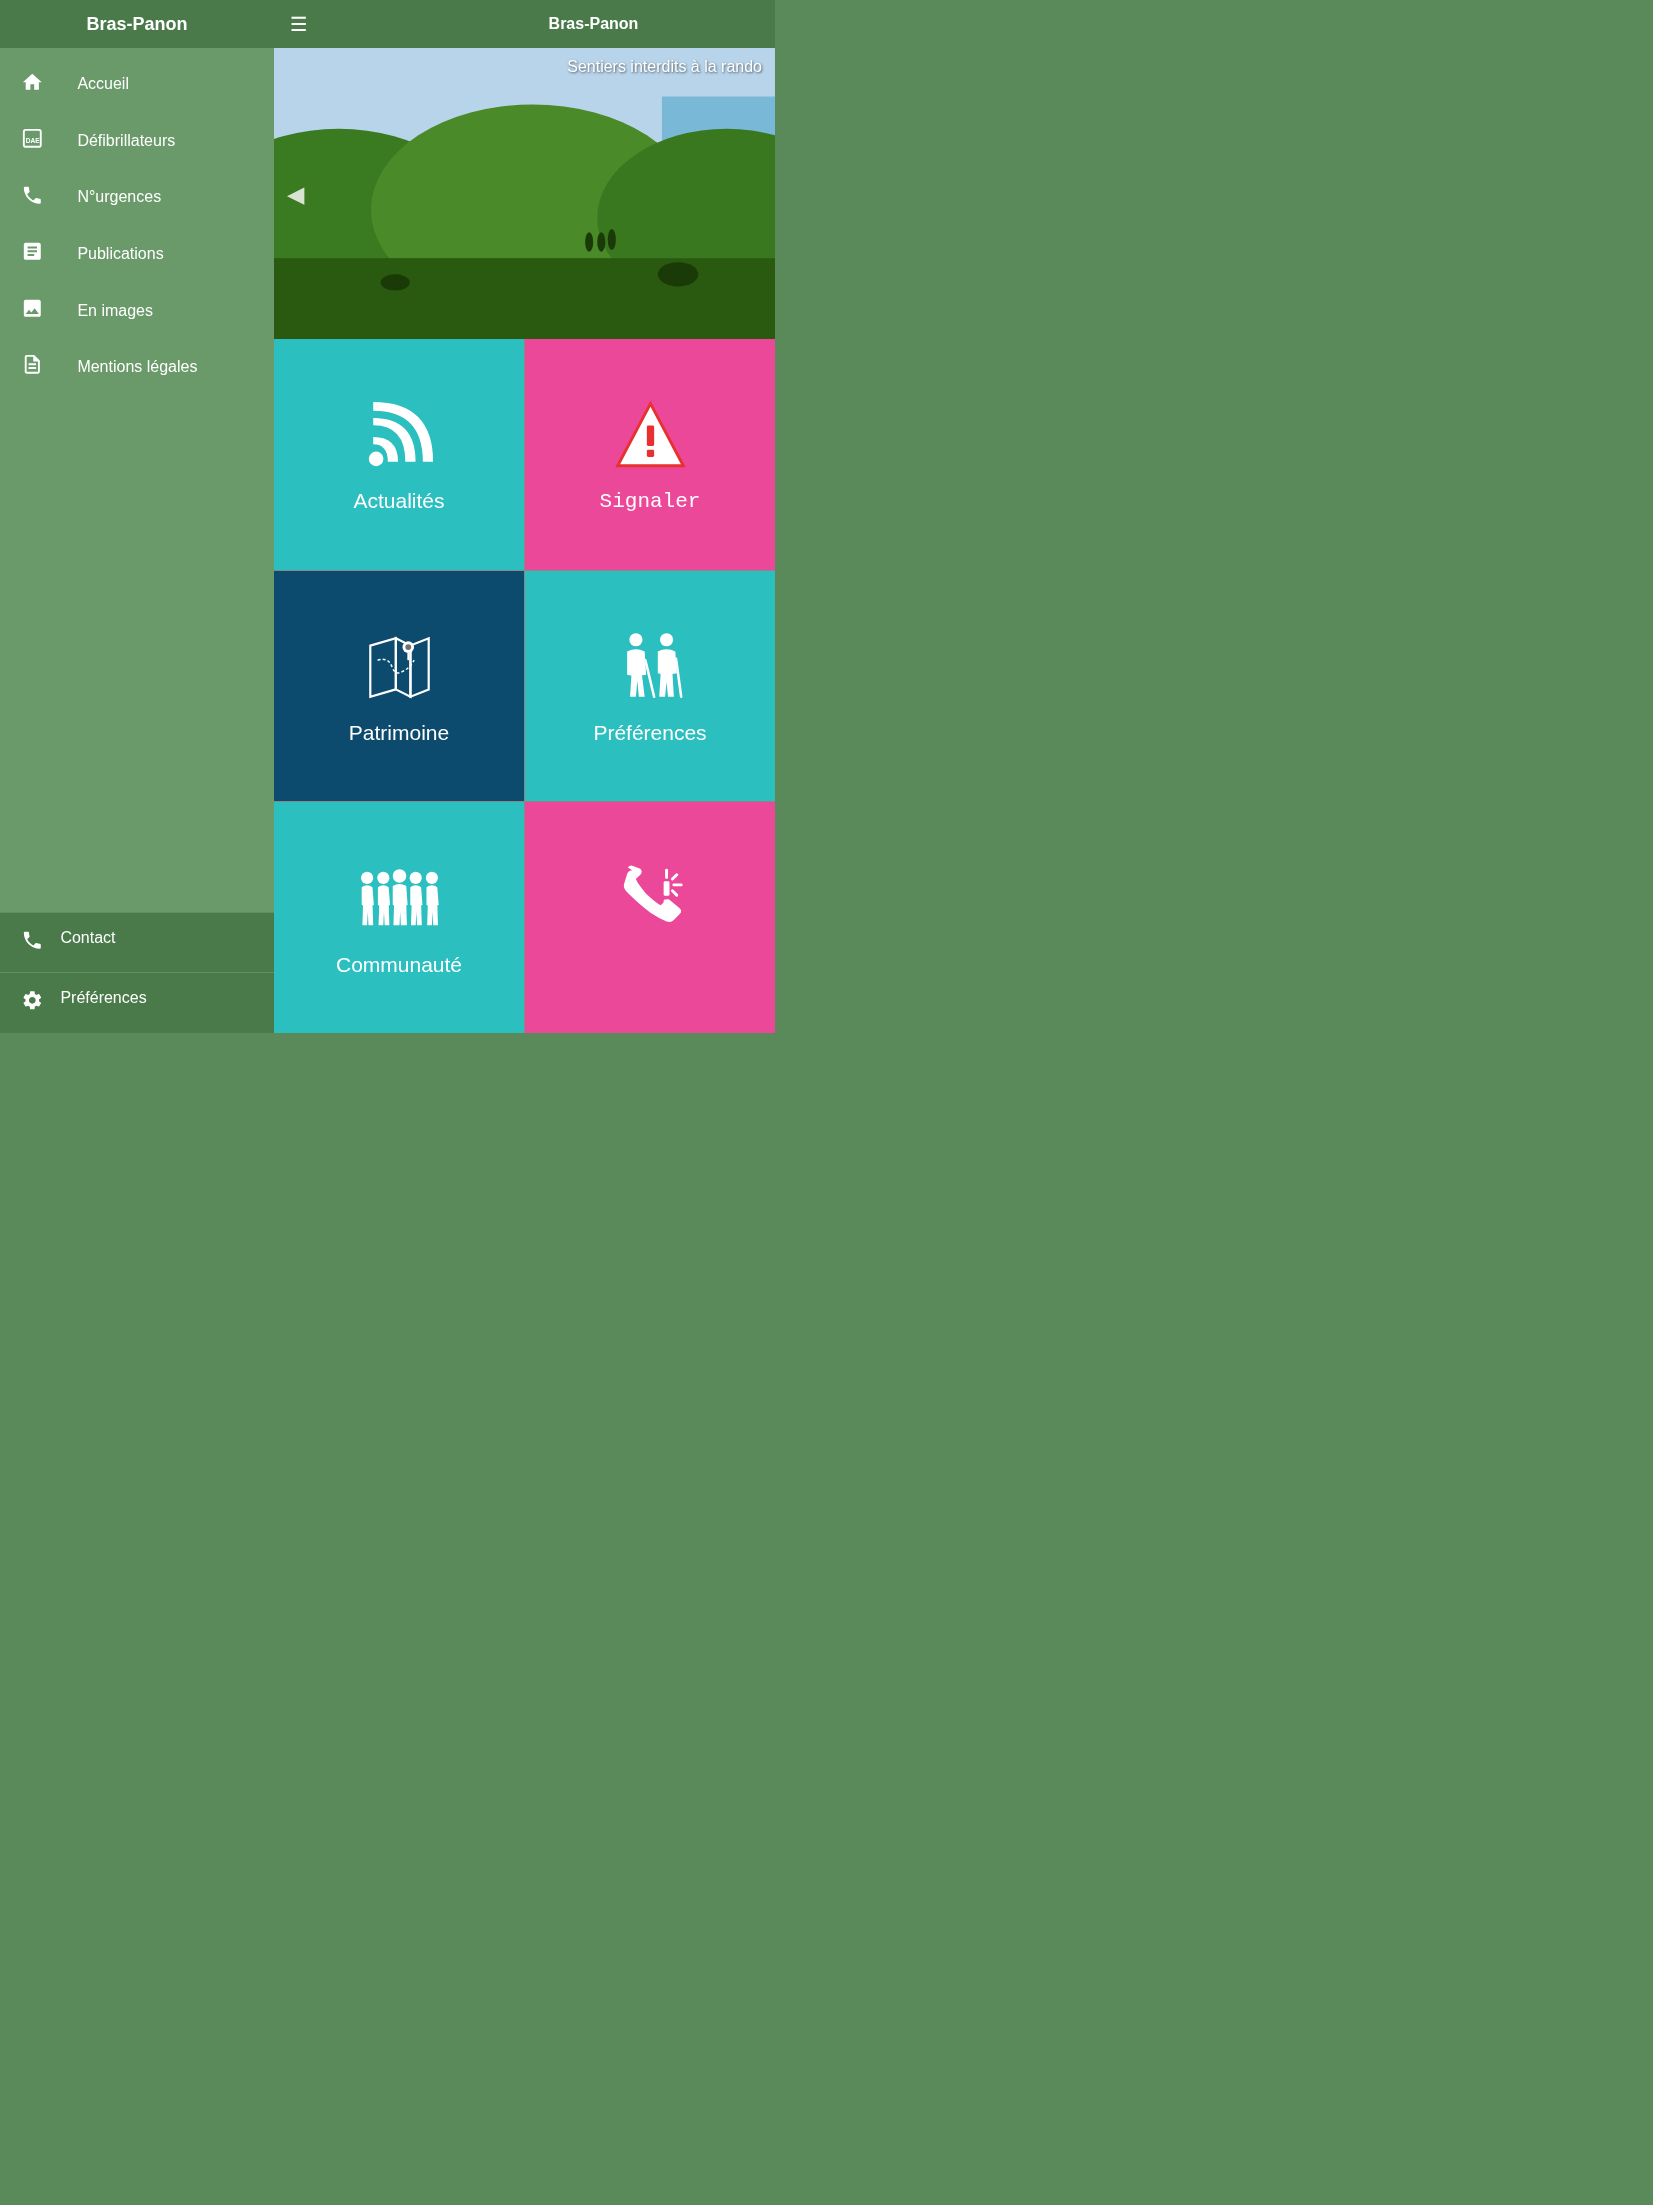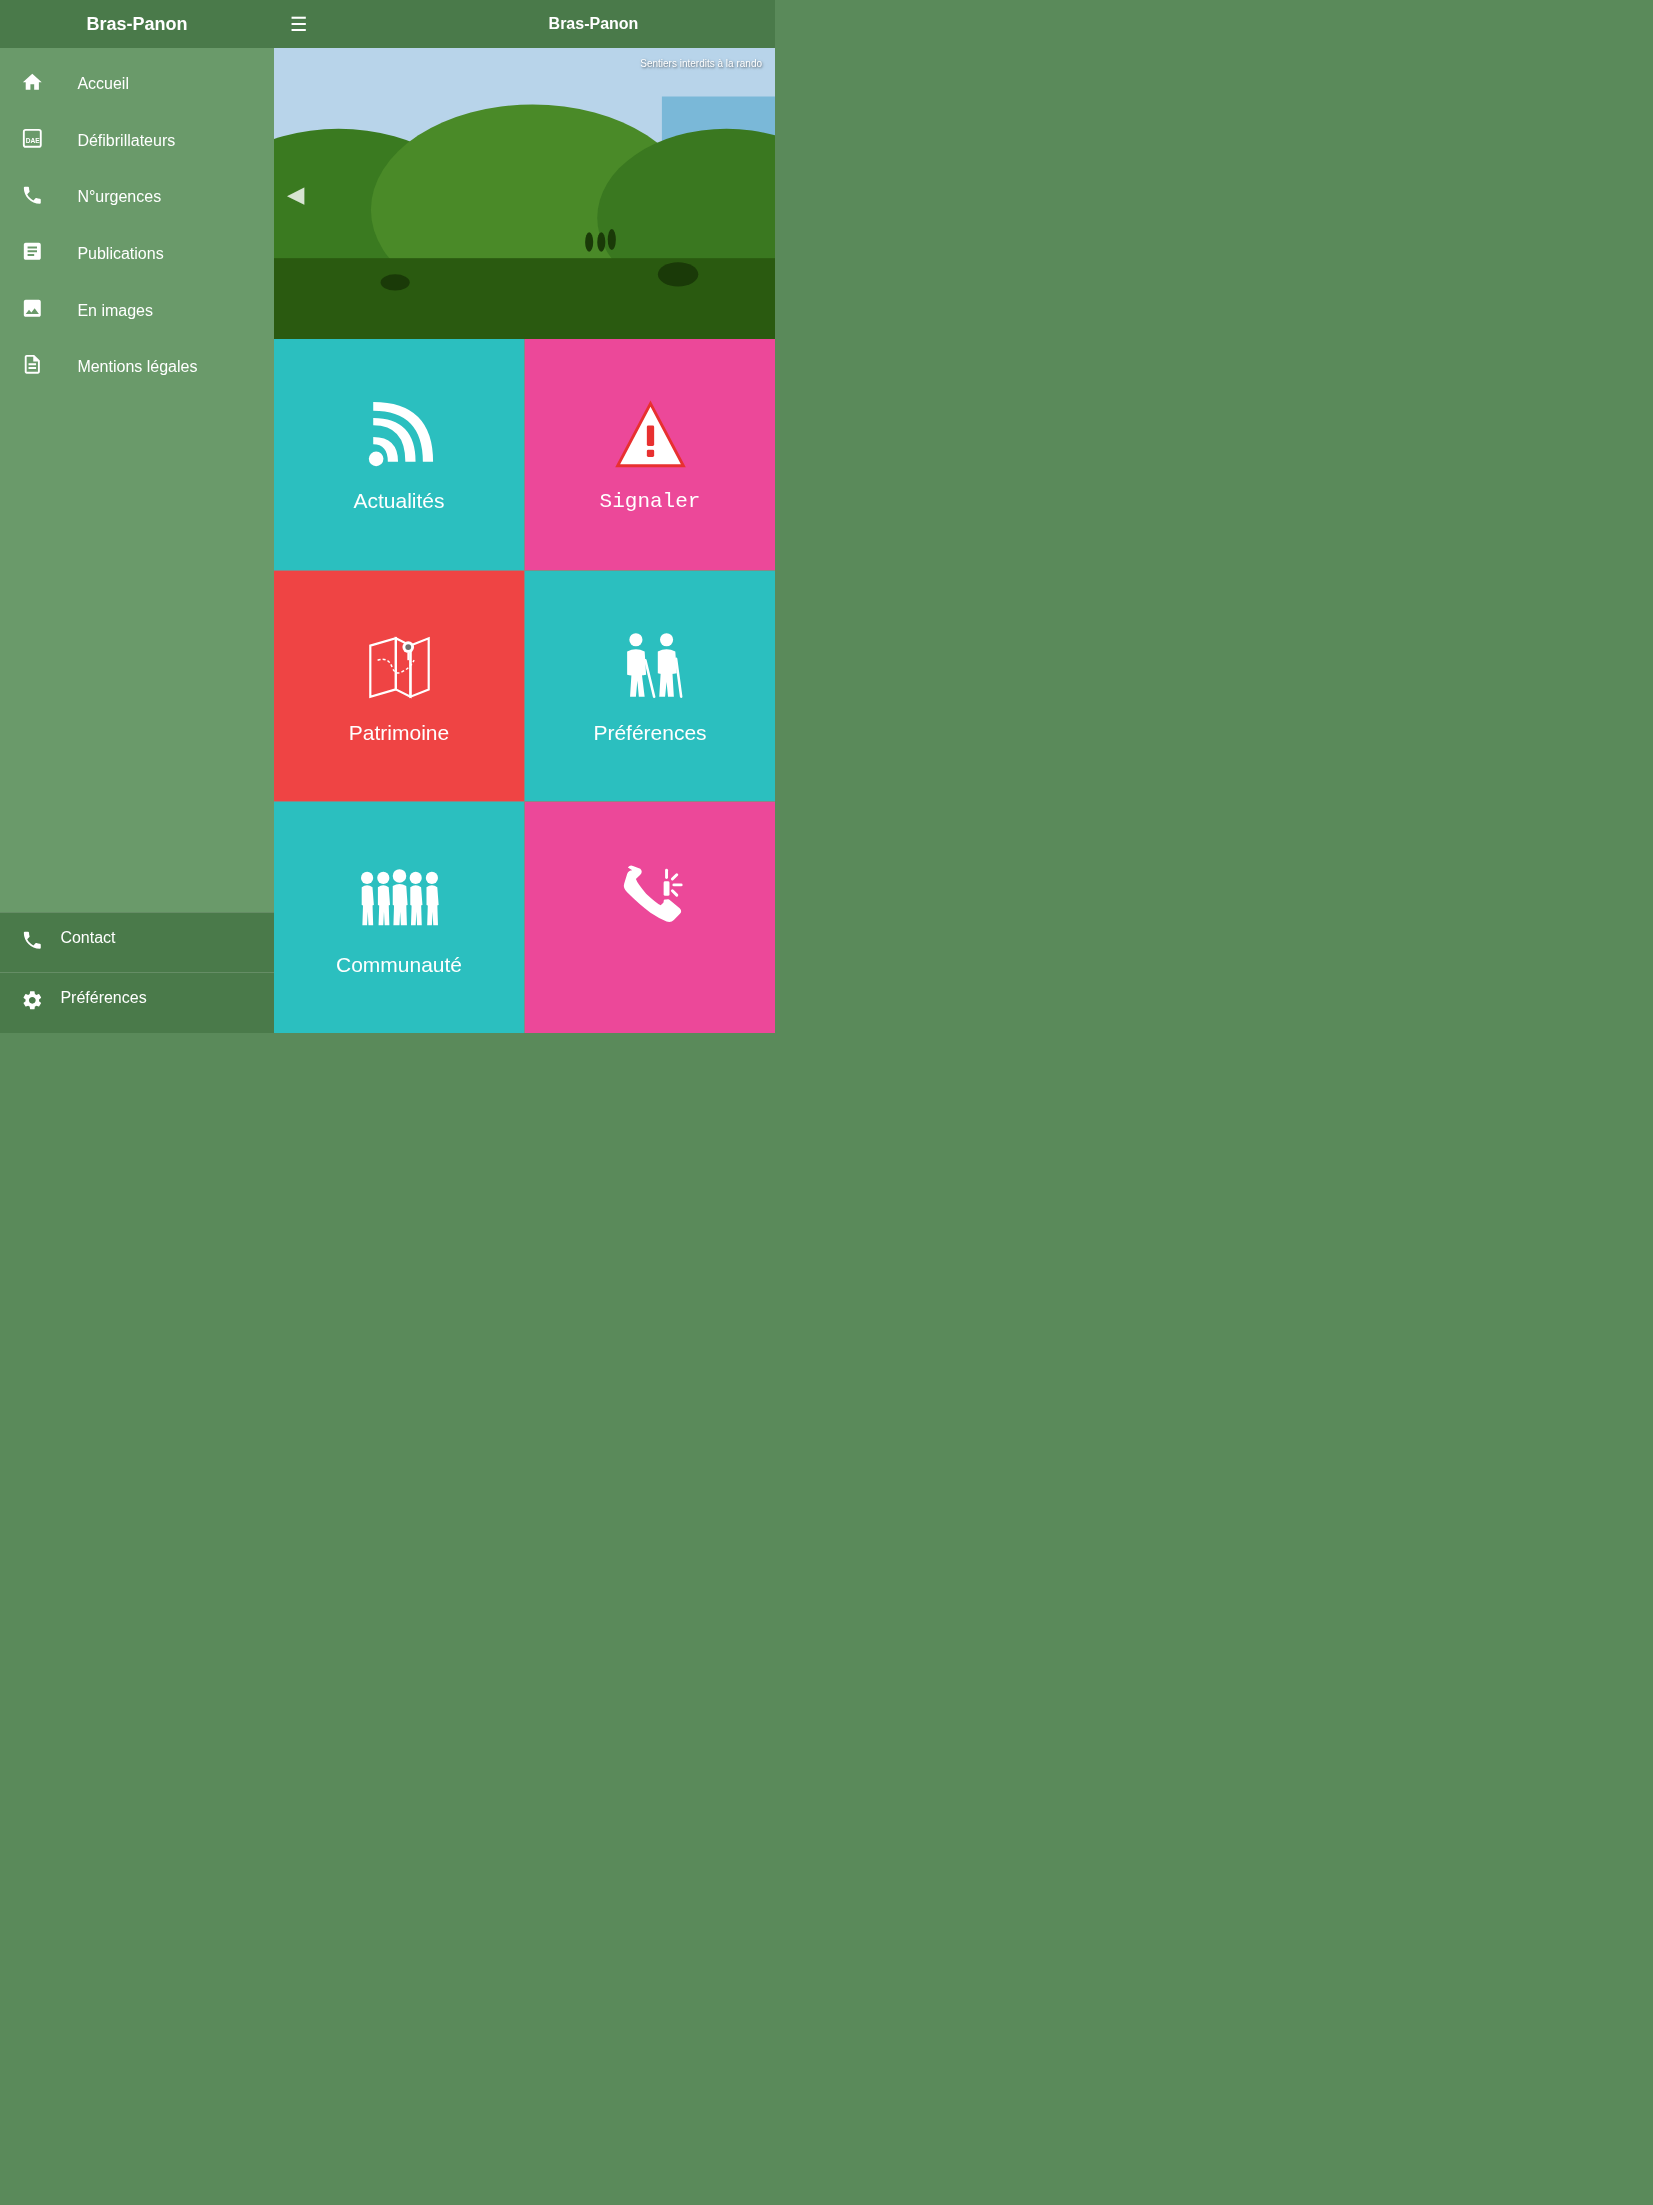--- a/index.html
+++ b/index.html
@@ -142,21 +142,21 @@
       width: 45%;
       height: 55%;
       background: #3a7820;
       border-radius: 50% 50% 0 0;
     }
     .hero-text {
       position: absolute;
       top: 9.7px;
       right: 13px;
       color: white;
-      font-size: 10px;
+      font-size: 16px;
       font-weight: 500;
       text-shadow: 0.8px 0.8px 2.4px rgba(0,0,0,0.6);
     }
     .hero-arrow {
       position: absolute;
       left: 13px;
       top: 50%;
       transform: translateY(-50%);
       color: white;
       font-size: 22.6px;
@@ -178,21 +178,21 @@
       flex-direction: column;
       align-items: center;
       justify-content: center;
       cursor: pointer;
       padding: 16px;
       gap: 13px;
       position: relative;
     }
     .grid-item.teal { background: #2bbfbf; }
     .grid-item.red { background: #ec4899; font-family: Liberation Mono, monospace; }
-    .grid-item.gray { background: #ef4444; justify-content: center; }
+    .grid-item.gray { background: #0c4a6e; justify-content: center; }
     .grid-item-icon {
       width: 81px;
       height: 81px;
       display: flex;
       align-items: center;
       justify-content: center;
     }
     .grid-item-label {
       color: white;
       font-size: 21px;

